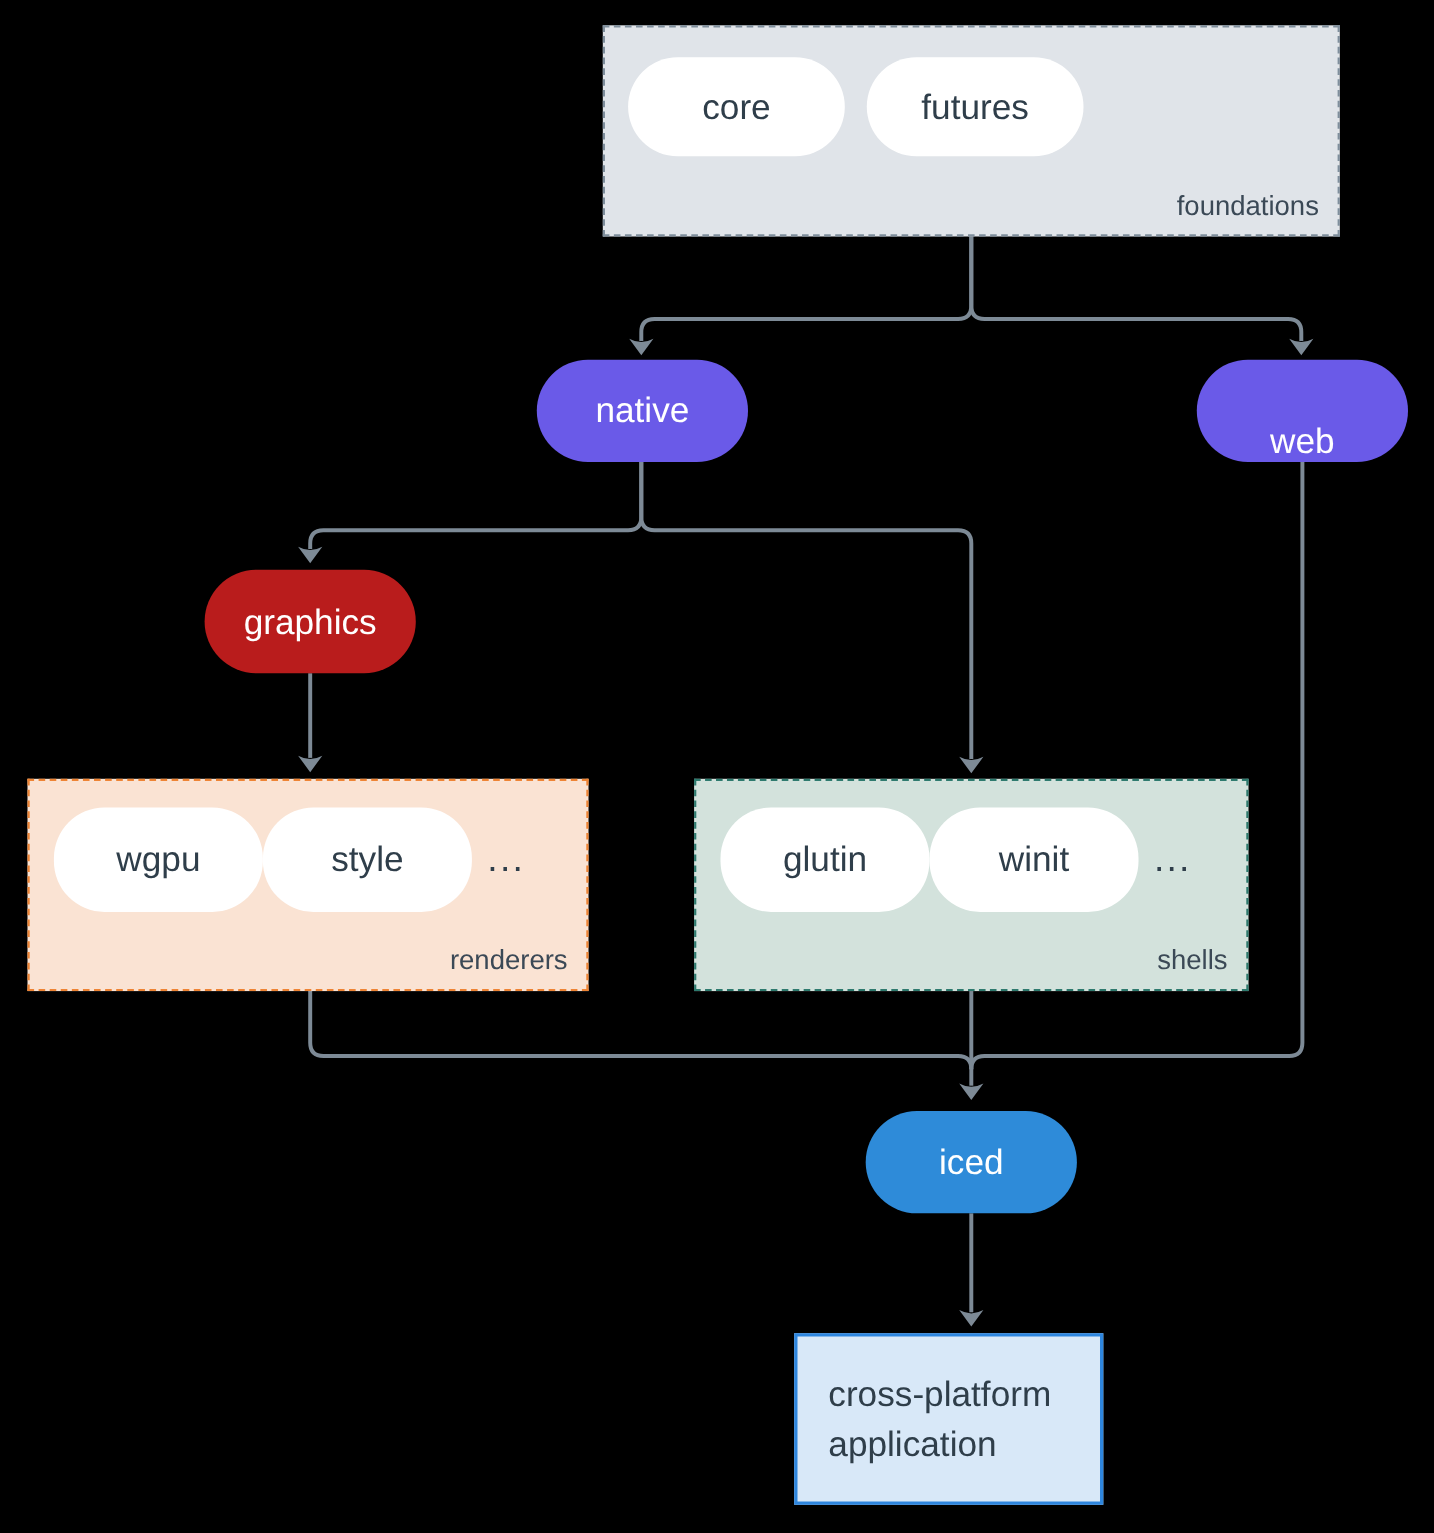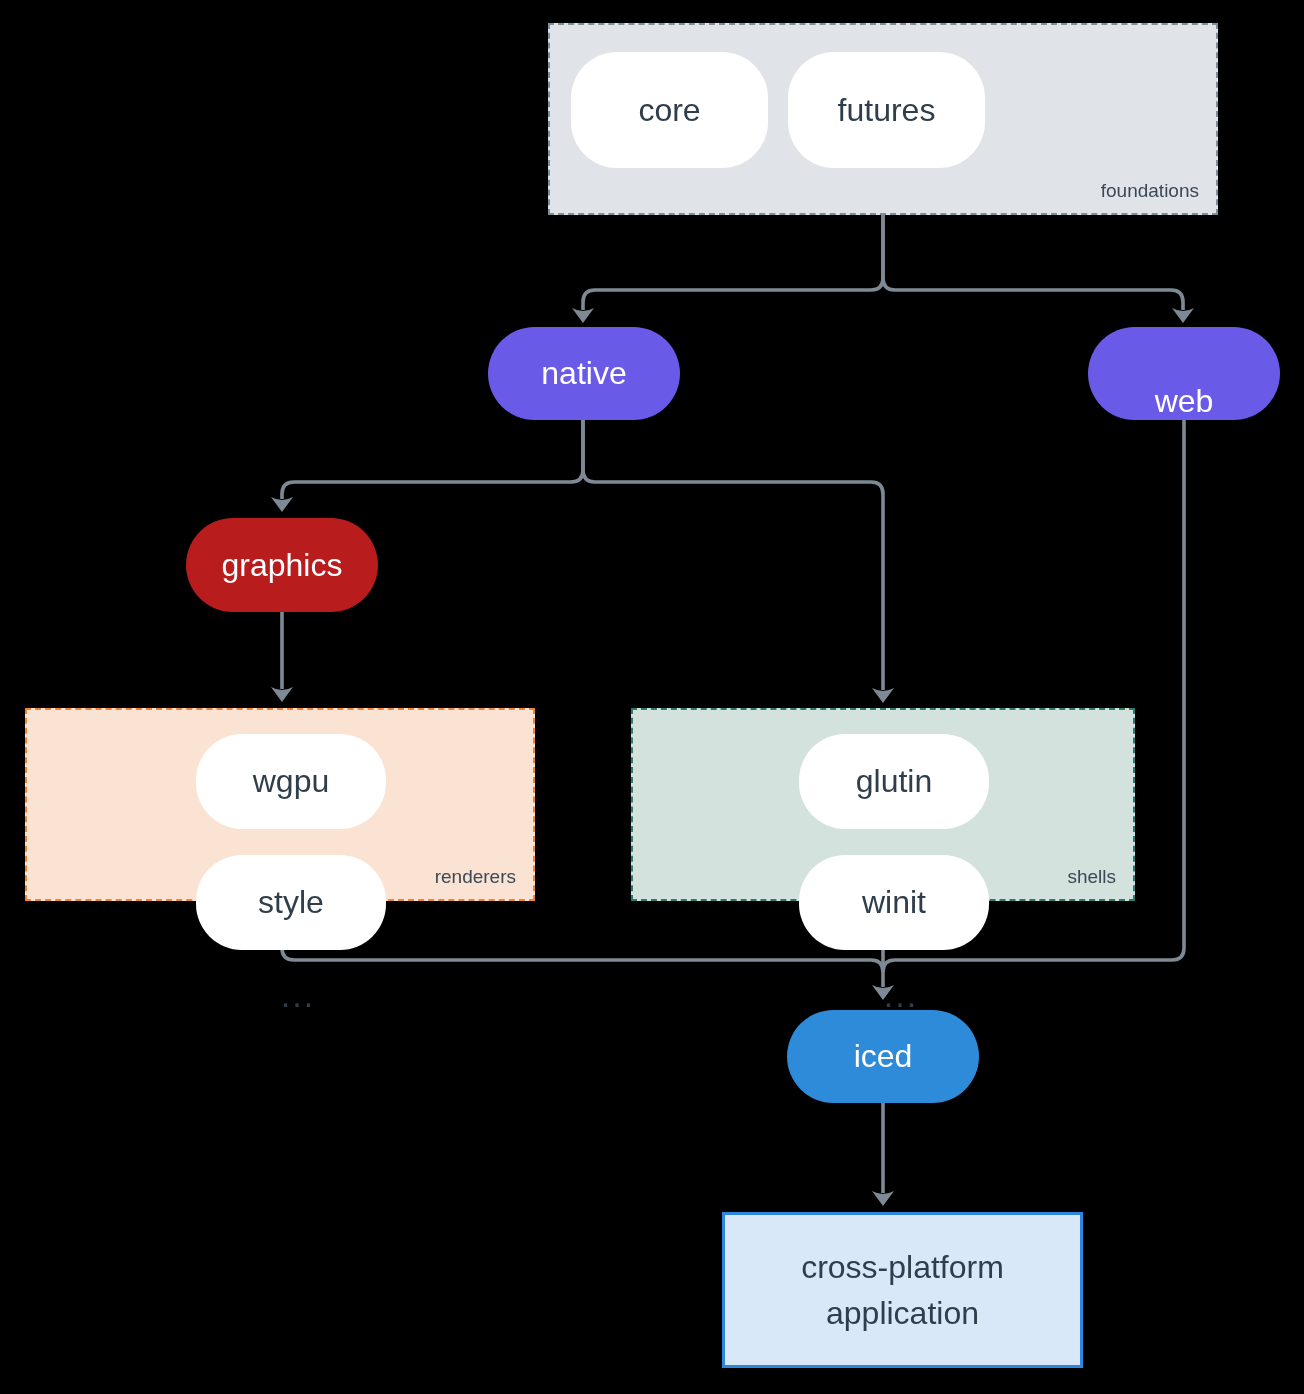--- a/index.html
+++ b/index.html
@@ -10,47 +10,47 @@
   .stage *{box-sizing:border-box;}
   svg.wires{position:absolute;left:0;top:0;pointer-events:none;}
 
   
   .group{position:absolute;border:2px dashed;z-index:1;}
   .group-foundations{left:548px;top:23px;width:670px;height:192px;background:#e0e4e9;border-color:#7f8e9c;}
   .group-renderers{left:25px;top:708px;width:510px;height:193px;background:#fae3d3;border-color:#ee8434;}
   .group-shells{left:631px;top:708px;width:504px;height:193px;background:#d3e2dc;border-color:#2e7a6e;}
   .pill-row{display:flex;align-items:center;}
   .group-foundations .pill-row{padding:27px 0 0 21px;gap:20px;}
-  .group-renderers .pill-row,.group-shells .pill-row{padding:24px 0 0 22px;gap:26px;flex-direction:column;}
+  .group-renderers .pill-row,.group-shells .pill-row{padding:24px 0 0 22px;}
   .white-pill{
     background:#fff;border-radius:46px;display:flex;align-items:center;justify-content:center;
     color:#2f3e4a;font-size:32px;
   }
-  .group-foundations .white-pill{width:197px;height:116px;}
+  .group-foundations .white-pill{width:197px;height:90px;}
   .group-renderers .white-pill,.group-shells .white-pill{width:190px;height:95px;}
   .ellipsis{color:#2f3e4a;font-size:34px;letter-spacing:2px;margin-left:14px;}
   .group-label{
-    position:absolute;right:17px;bottom:11px;color:#3b4956;font-size:19px;
+    position:absolute;right:17px;bottom:11px;color:#3b4956;font-size:25px;
   }
 
   
   .node{
     position:absolute;z-index:1;border-radius:47px;display:flex;align-items:center;justify-content:center;
     color:#ffffff;font-size:32px;width:192px;height:93px;
   }
   .node-native{left:488px;top:327px;background:#6a5ae8;}
   .node-web{left:1088px;top:327px;background:#6a5ae8;align-items:flex-end;}
   .node-graphics{left:186px;top:518px;background:#b91c1c;width:192px;height:94px;}
   .node-iced{left:787px;top:1010px;background:#2e8bd9;}
 
   
   .app-box{
-    position:absolute;left:722px;top:1212px;width:361px;height:156px;z-index:1;
+    position:absolute;left:722px;top:1212px;width:281px;height:156px;z-index:1;
     background:#d8e8f8;border:3px solid #2e86de;
-    display:flex;align-items:center;justify-content:center;text-align:center;
+    display:flex;align-items:center;justify-content:center;text-align:left;
     color:#2f3e4a;font-size:32px;line-height:1.45;padding:12px 28px;
   }
 </style>
 </head>
 <body>
 
 <div class="stage">
 
   <svg class="wires" width="1304" height="1394" viewBox="0 0 1304 1394">
     <g stroke="#7d8a96" stroke-width="3.6" fill="none">

